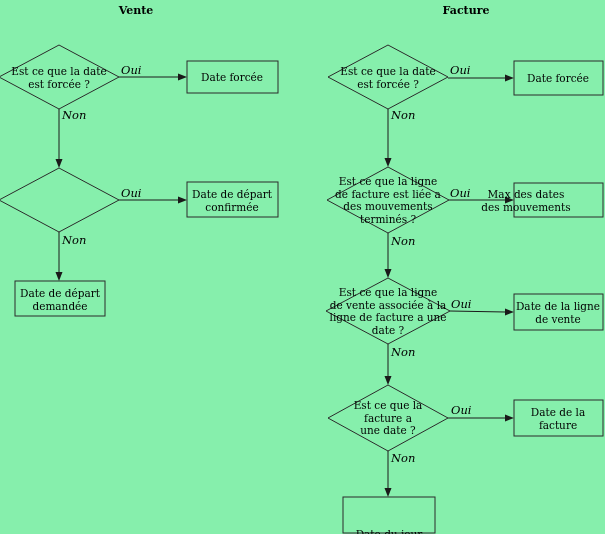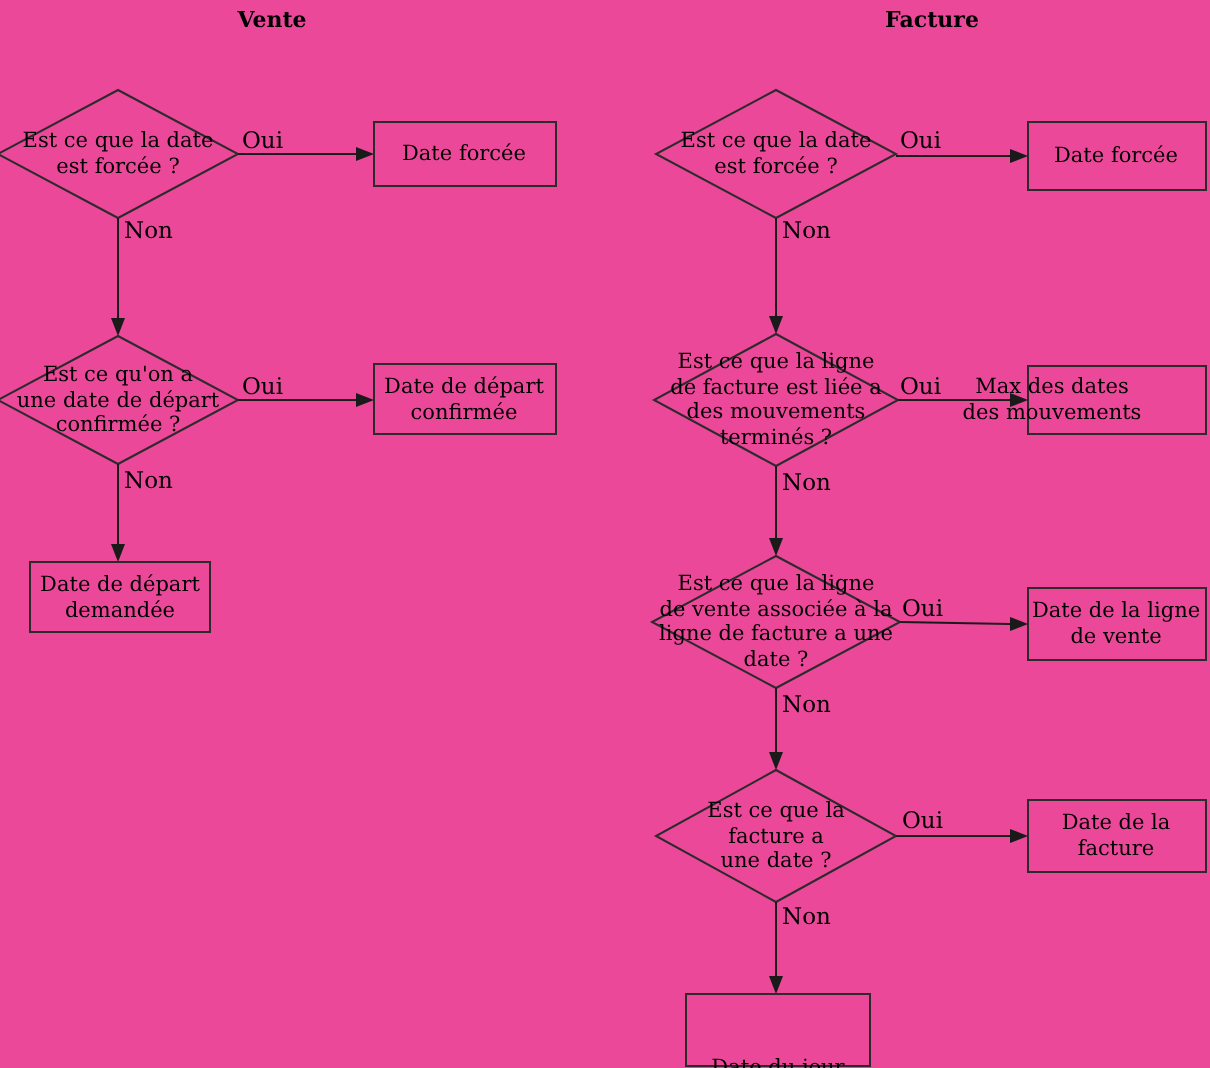--- a/index.html
+++ b/index.html
@@ -1,38 +1,38 @@
 <!DOCTYPE html>
 <html><head>
 <meta charset="utf-8">
 <style>
   html,body{margin:0;padding:0;background:#ffffff;}
   .canvas{
     position:relative;
     width:605px;height:534px;
-    background:#ec4899;
+    background:#86efac;
     font-family:"DejaVu Serif", serif;
     color:#000;
     overflow:hidden;
   }
   .canvas svg{position:absolute;left:0;top:0;}
   .shape{fill:none;stroke:#2b2b2b;stroke-width:1;}
   .edge{stroke:#1a1a1a;stroke-width:1;}
   .head{fill:#1a1a1a;stroke:none;}
   .title{
     position:absolute;transform:translate(-50%,-50%);
     font-weight:bold;font-size:11px;white-space:nowrap;
   }
   .node-text{
     position:absolute;transform:translate(-50%,-50%);
     font-size:10.5px;line-height:12.5px;text-align:center;
     white-space:pre-line;width:max-content;
   }
   .edge-label{
-    position:absolute;font-size:11.5px;
+    position:absolute;font-style:italic;font-size:11.5px;
     white-space:nowrap;
   }
 </style>
 </head>
 <body>
 
 <div class="canvas">
 
   <svg width="605" height="534" viewBox="0 0 605 534">
 
@@ -102,23 +102,20 @@
       <polygon class="head" points="388,497 384.5,488 391.5,488"></polygon>
     </g>
   </svg>
 
   <div class="title" style="left:136px;top:10px">Vente</div>
   <div class="title" style="left:466px;top:10px">Facture</div>
 
   <div class="node-text" style="left:59px;top:77px">Est ce que la date
 est forcée ?</div>
   <div class="node-text" style="left:232px;top:77px">Date forcée</div>
-  <div class="node-text" style="left:59px;top:200px">Est ce qu'on a
-une date de départ
-confirmée ?</div>
   <div class="node-text" style="left:232px;top:200px">Date de départ
 confirmée</div>
   <div class="node-text" style="left:60px;top:299px">Date de départ
 demandée</div>
 
   <div class="node-text" style="left:388px;top:77px">Est ce que la date
 est forcée ?</div>
   <div class="node-text" style="left:558px;top:78px">Date forcée</div>
   <div class="node-text" style="left:388px;top:200px">Est ce que la ligne
 de facture est liée a

